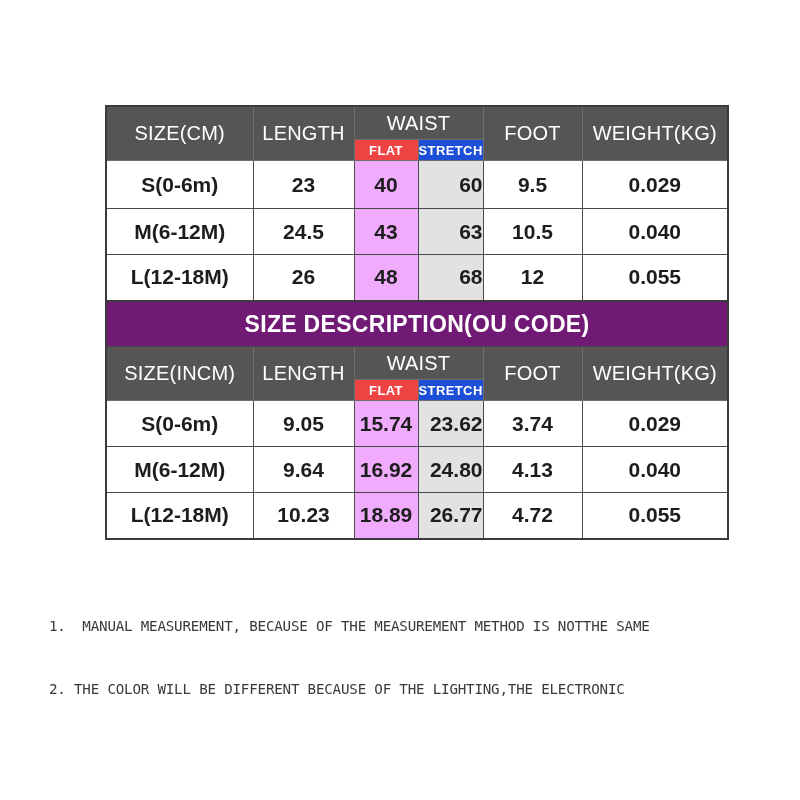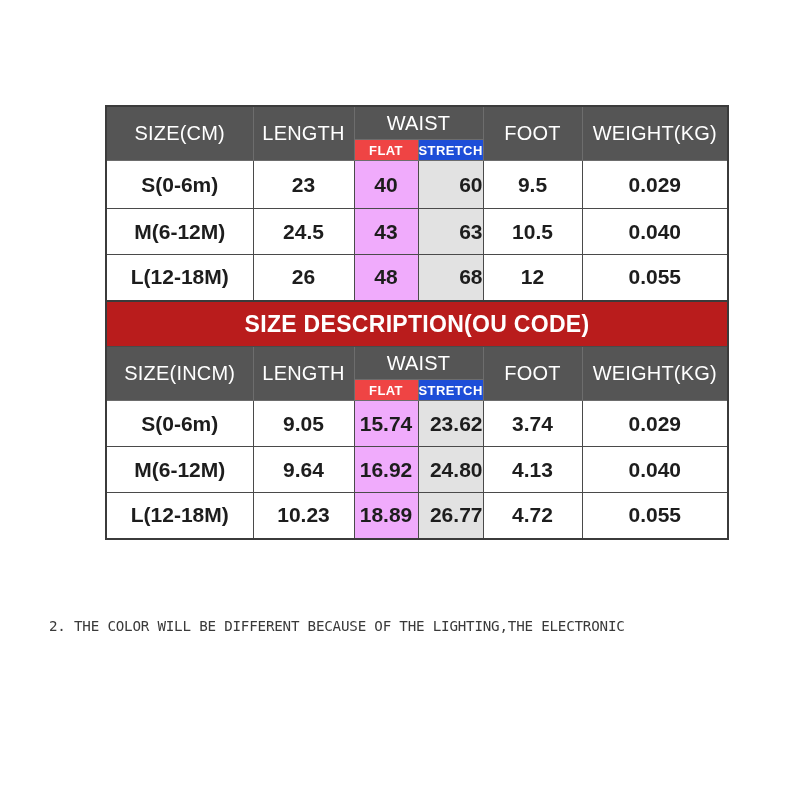--- a/index.html
+++ b/index.html
@@ -56,21 +56,21 @@
   }
   .hdr.hdr-sub {
     font-size: 13px;
     font-weight: bold;
     height: 20px;
     letter-spacing: .4px;
   }
 
   
   .title-bar {
-    background: #b91c1c;
+    background: #701a75;
     color: #ffffff;
     font-size: 23px;
     font-weight: bold;
     letter-spacing: .3px;
     height: 44px;
     border-color: #4a4a4a !important;
   }
 
   
   .cell {
@@ -205,20 +205,21 @@
         <td class="cell">10.23</td>
         <td class="cell flat">18.89</td>
         <td class="cell stretch">26.77</td>
         <td class="cell">4.72</td>
         <td class="cell">0.055</td>
       </tr>
     </tbody>
   </table>
 
   <div class="notes">
+    <span class="note-line">1.  MANUAL MEASUREMENT, BECAUSE OF THE MEASUREMENT METHOD IS NOTTHE SAME</span>
     <span class="note-line">2. THE COLOR WILL BE DIFFERENT BECAUSE OF THE LIGHTING,THE ELECTRONIC</span>
     
     
     
     
   </div>
 
 </div>
 
 </body></html>

